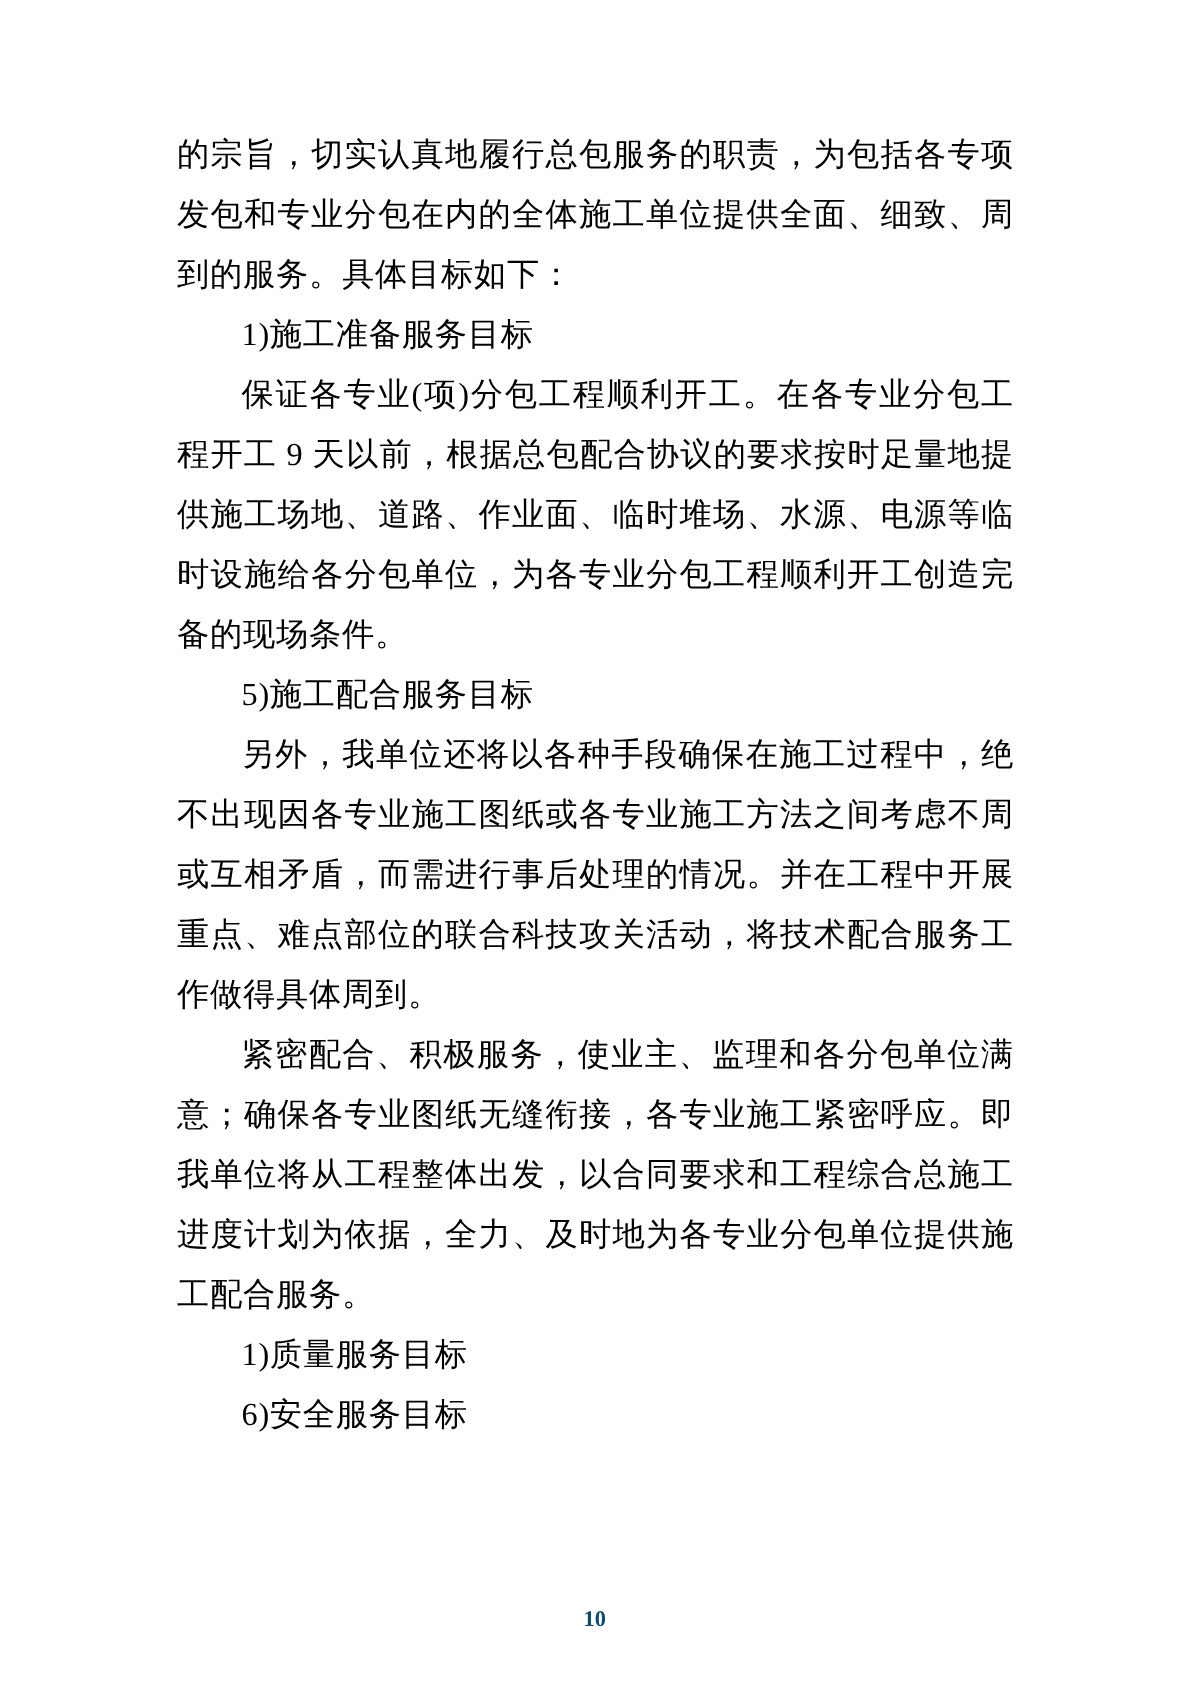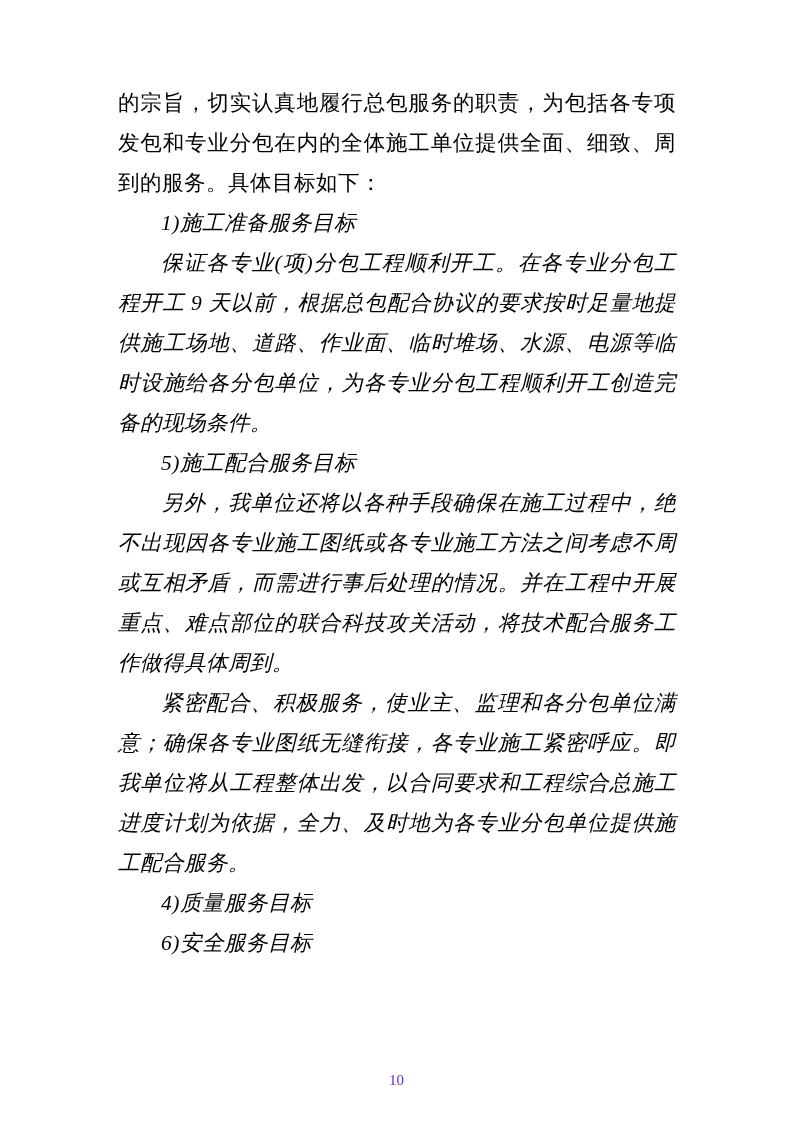--- a/index.html
+++ b/index.html
@@ -28,52 +28,52 @@
     padding: 0;
     font-size: 21.5px;
     line-height: 40px;
     text-align: justify;
     text-justify: inter-ideograph;
     letter-spacing: 0.5px;
     word-break: break-all;
   }
   p.para.indent {
     text-indent: 43px;
-    font-style: italic;
   }
   .footer {
     position: absolute;
     left: 0;
     top: 1070px;
     width: 100%;
     text-align: center;
     font-size: 15px;
     line-height: 20px;
-    color: #6d28d9;
+    color: #0c4a6e;
+    font-weight: bold;
   }
 </style>
 </head>
 <body>
 
 <div class="page">
 
   <div class="content">
     <p class="para">的宗旨，切实认真地履行总包服务的职责，为包括各专项发包和专业分包在内的全体施工单位提供全面、细致、周到的服务。具体目标如下：</p>
 
     <p class="para indent">1)施工准备服务目标</p>
 
     <p class="para indent">保证各专业(项)分包工程顺利开工。在各专业分包工程开工 9 天以前，根据总包配合协议的要求按时足量地提供施工场地、道路、作业面、临时堆场、水源、电源等临时设施给各分包单位，为各专业分包工程顺利开工创造完备的现场条件。</p>
 
     <p class="para indent">5)施工配合服务目标</p>
 
     <p class="para indent">另外，我单位还将以各种手段确保在施工过程中，绝不出现因各专业施工图纸或各专业施工方法之间考虑不周或互相矛盾，而需进行事后处理的情况。并在工程中开展重点、难点部位的联合科技攻关活动，将技术配合服务工作做得具体周到。</p>
 
     <p class="para indent">紧密配合、积极服务，使业主、监理和各分包单位满意；确保各专业图纸无缝衔接，各专业施工紧密呼应。即我单位将从工程整体出发，以合同要求和工程综合总施工进度计划为依据，全力、及时地为各专业分包单位提供施工配合服务。</p>
 
-    <p class="para indent">4)质量服务目标</p>
+    <p class="para indent">1)质量服务目标</p>
 
 
     <p class="para indent">6)安全服务目标</p>
   </div>
 
   <div class="footer">10</div>
 
 </div>
 
 </body></html>

